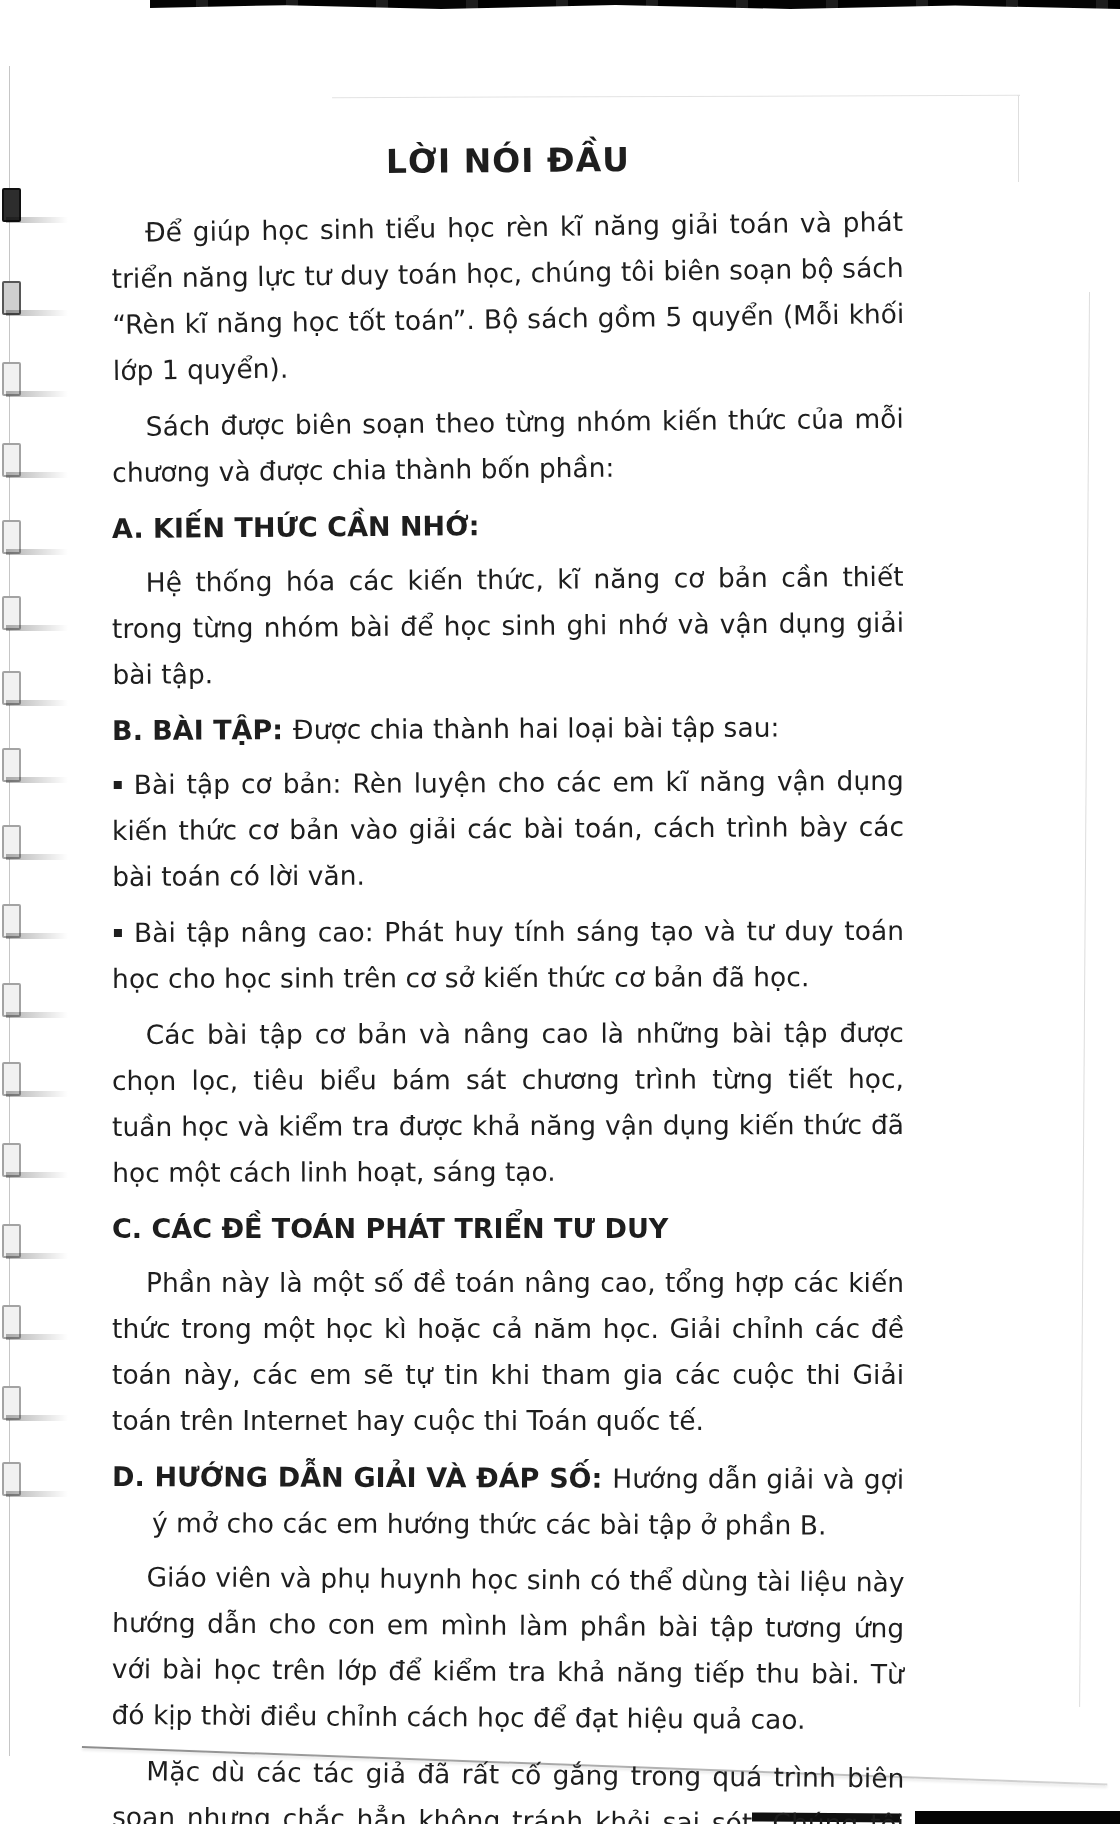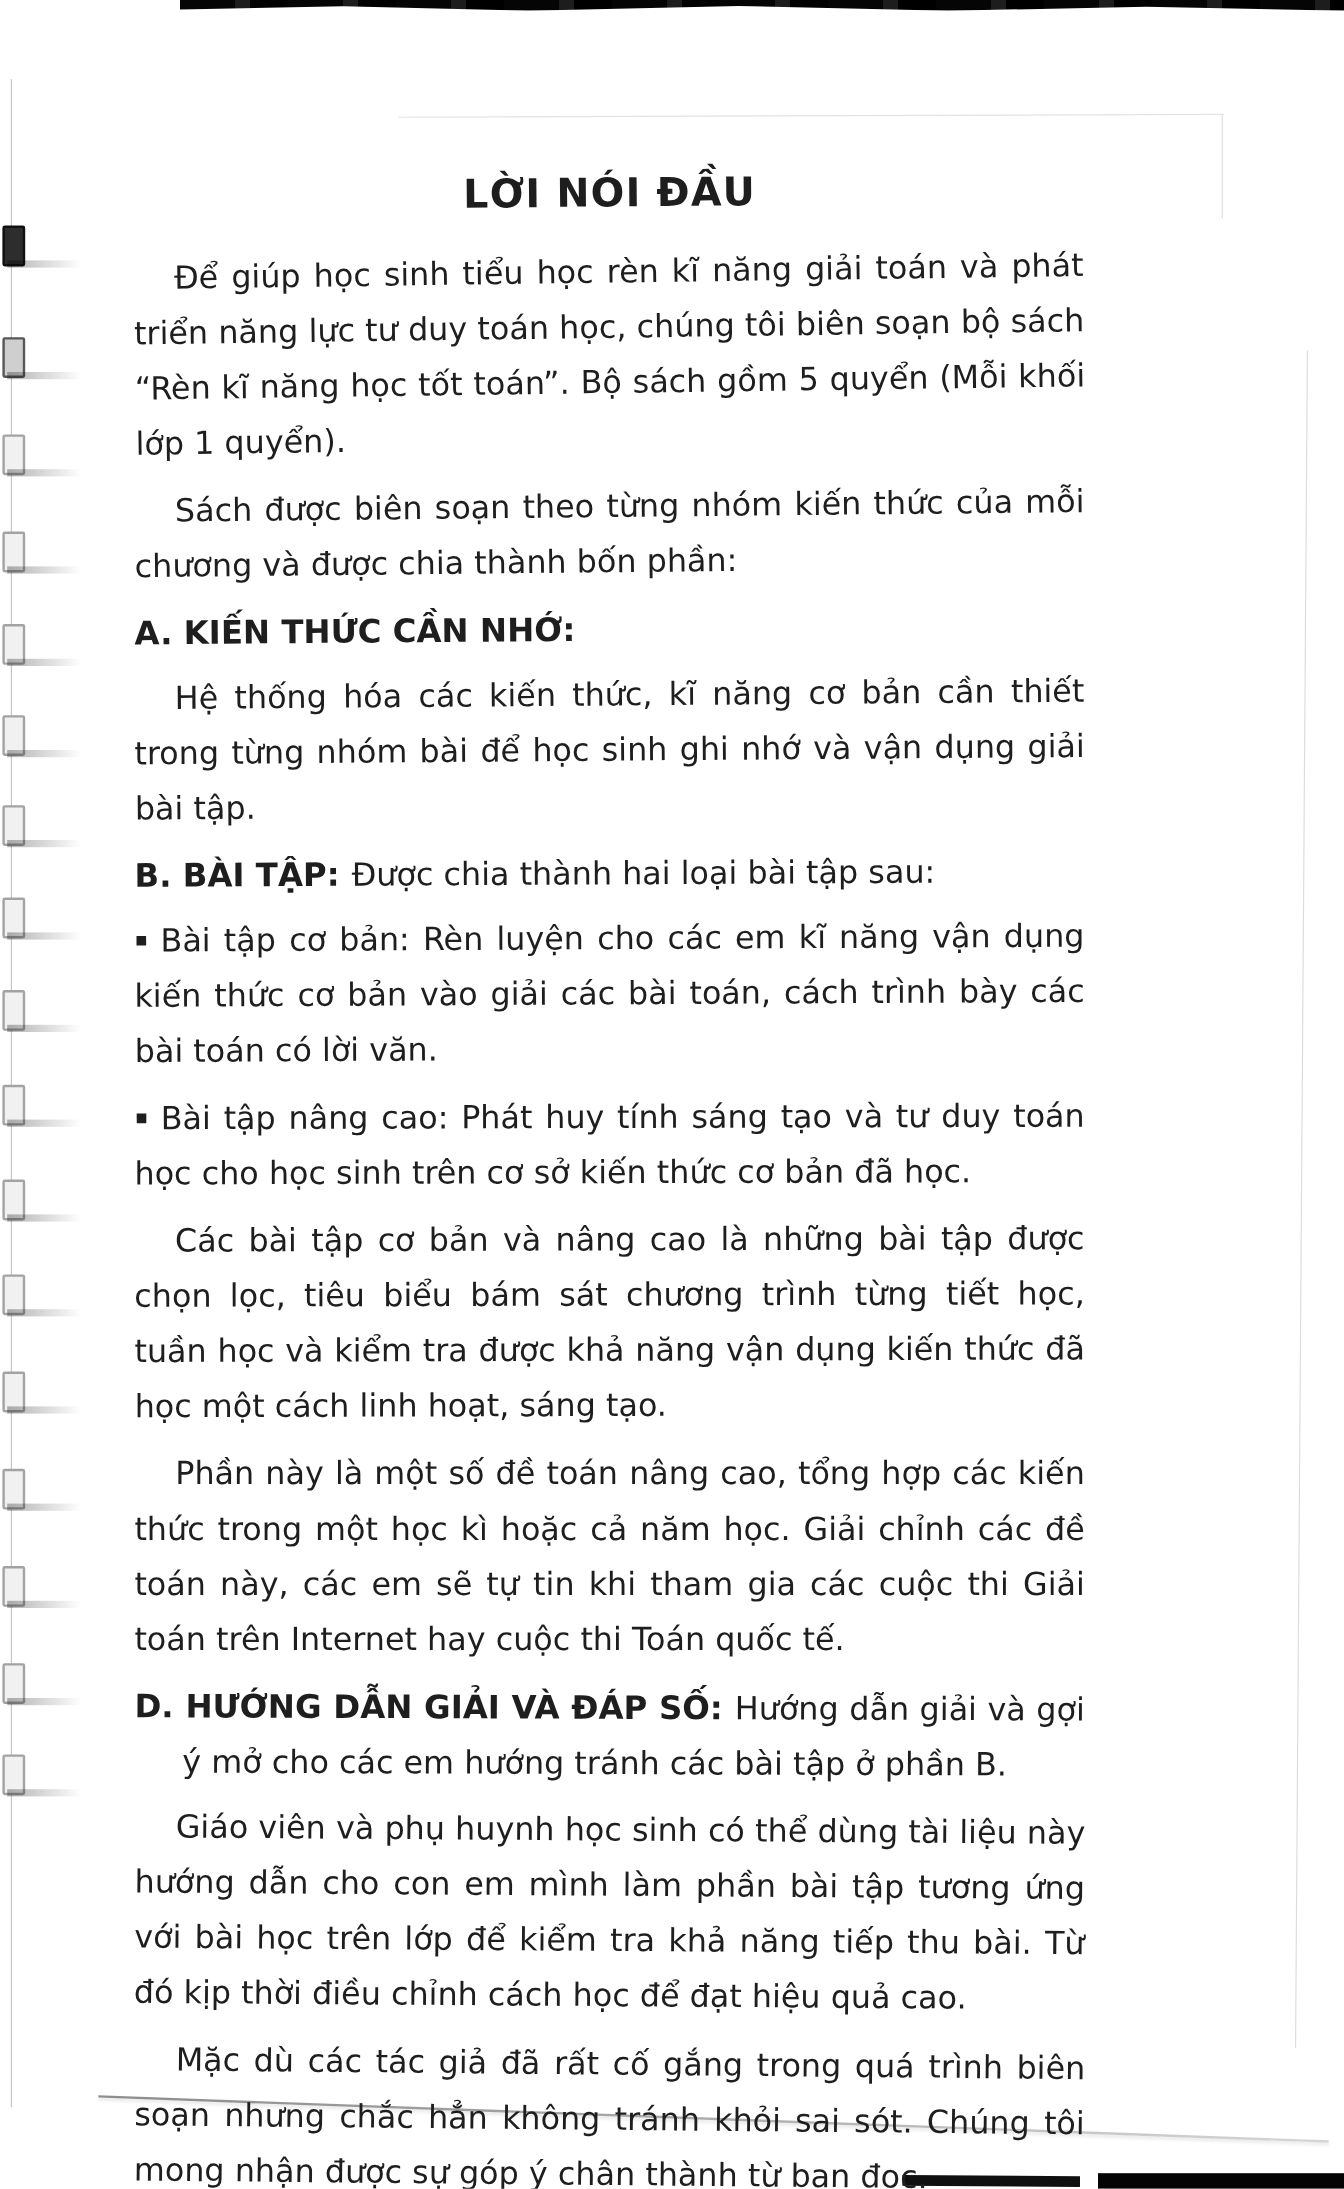--- a/index.html
+++ b/index.html
@@ -111,22 +111,23 @@
   <p class="para r-m4">Hệ thống hóa các kiến thức, kĩ năng cơ bản cần thiết trong từng nhóm bài để học sinh ghi nhớ và vận dụng giải bài tập.</p>
 
   <p class="sec-line r-m3"><span class="sec-label">B. BÀI TẬP:</span><span>Được chia thành hai loại bài tập sau:</span></p>
 
   <p class="bullet-item r-m3"><span class="bullet-icon"></span><span>Bài tập cơ bản: Rèn luyện cho các em kĩ năng vận dụng kiến thức cơ bản vào giải các bài toán, cách trình bày các bài toán có lời văn.</span></p>
 
   <p class="bullet-item r-m2"><span class="bullet-icon"></span><span>Bài tập nâng cao: Phát huy tính sáng tạo và tư duy toán học cho học sinh trên cơ sở kiến thức cơ bản đã học.</span></p>
 
   <p class="para r-m2">Các bài tập cơ bản và nâng cao là những bài tập được chọn lọc, tiêu biểu bám sát chương trình từng tiết học, tuần học và kiểm tra được khả năng vận dụng kiến thức đã học một cách linh hoạt, sáng tạo.</p>
 
+  <p class="sec-head r-0">C. CÁC ĐỀ TOÁN PHÁT TRIỂN TƯ DUY</p>
 
   <p class="para r-0">Phần này là một số đề toán nâng cao, tổng hợp các kiến thức trong một học kì hoặc cả năm học. Giải chỉnh các đề toán này, các em sẽ tự tin khi tham gia các cuộc thi Giải toán trên Internet hay cuộc thi Toán quốc tế.</p>
 
-  <p class="sec-line hang r-p2"><span class="sec-label">D. HƯỚNG DẪN GIẢI VÀ ĐÁP SỐ:</span><span>Hướng dẫn giải và gợi ý mở cho các em hướng tránh các bài tập ở phần B.</span></p>
+  <p class="sec-line hang r-p2"><span class="sec-label">D. HƯỚNG DẪN GIẢI VÀ ĐÁP SỐ:</span><span>Hướng dẫn giải và gợi ý mở cho các em hướng thức các bài tập ở phần B.</span></p>
 
   <p class="para r-p4">Giáo viên và phụ huynh học sinh có thể dùng tài liệu này hướng dẫn cho con em mình làm phần bài tập tương ứng với bài học trên lớp để kiểm tra khả năng tiếp thu bài. Từ đó kịp thời điều chỉnh cách học để đạt hiệu quả cao.</p>
 
   <p class="para r-p5">Mặc dù các tác giả đã rất cố gắng trong quá trình biên soạn nhưng chắc hẳn không tránh khỏi sai sót. Chúng tôi mong nhận được sự góp ý chân thành từ bạn đọc.</p>
 
 </div>
 
 </body></html>

